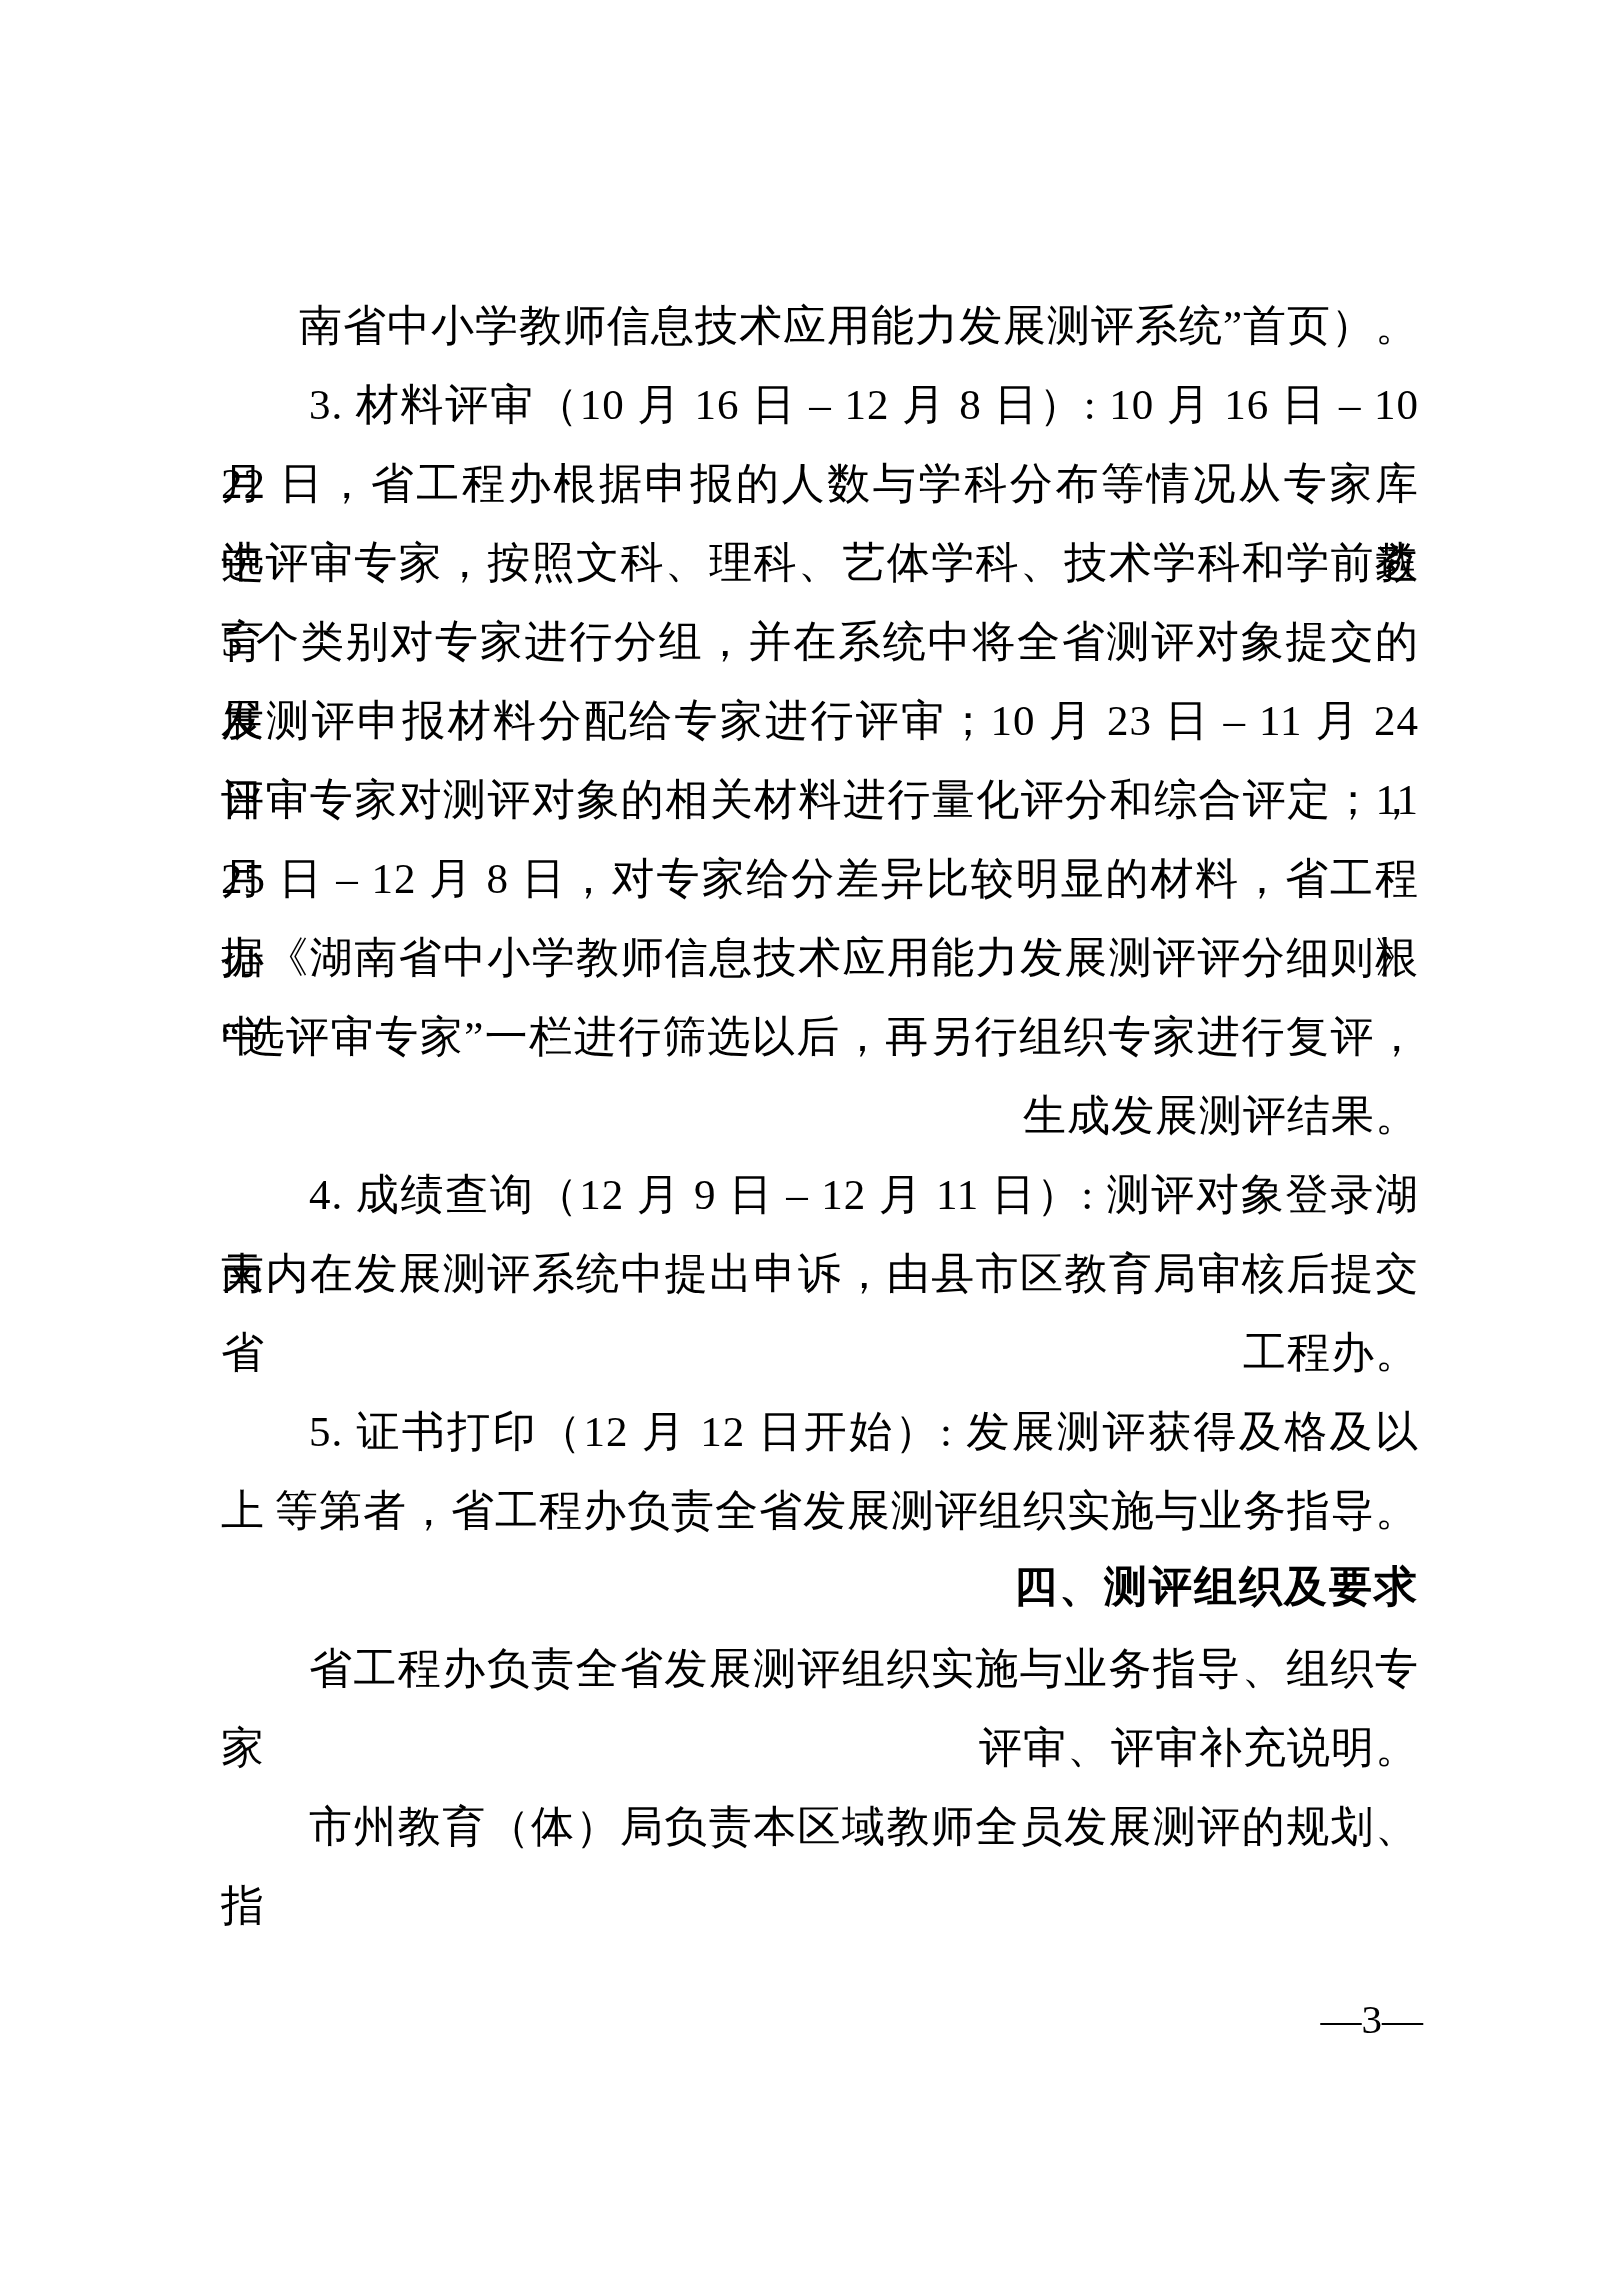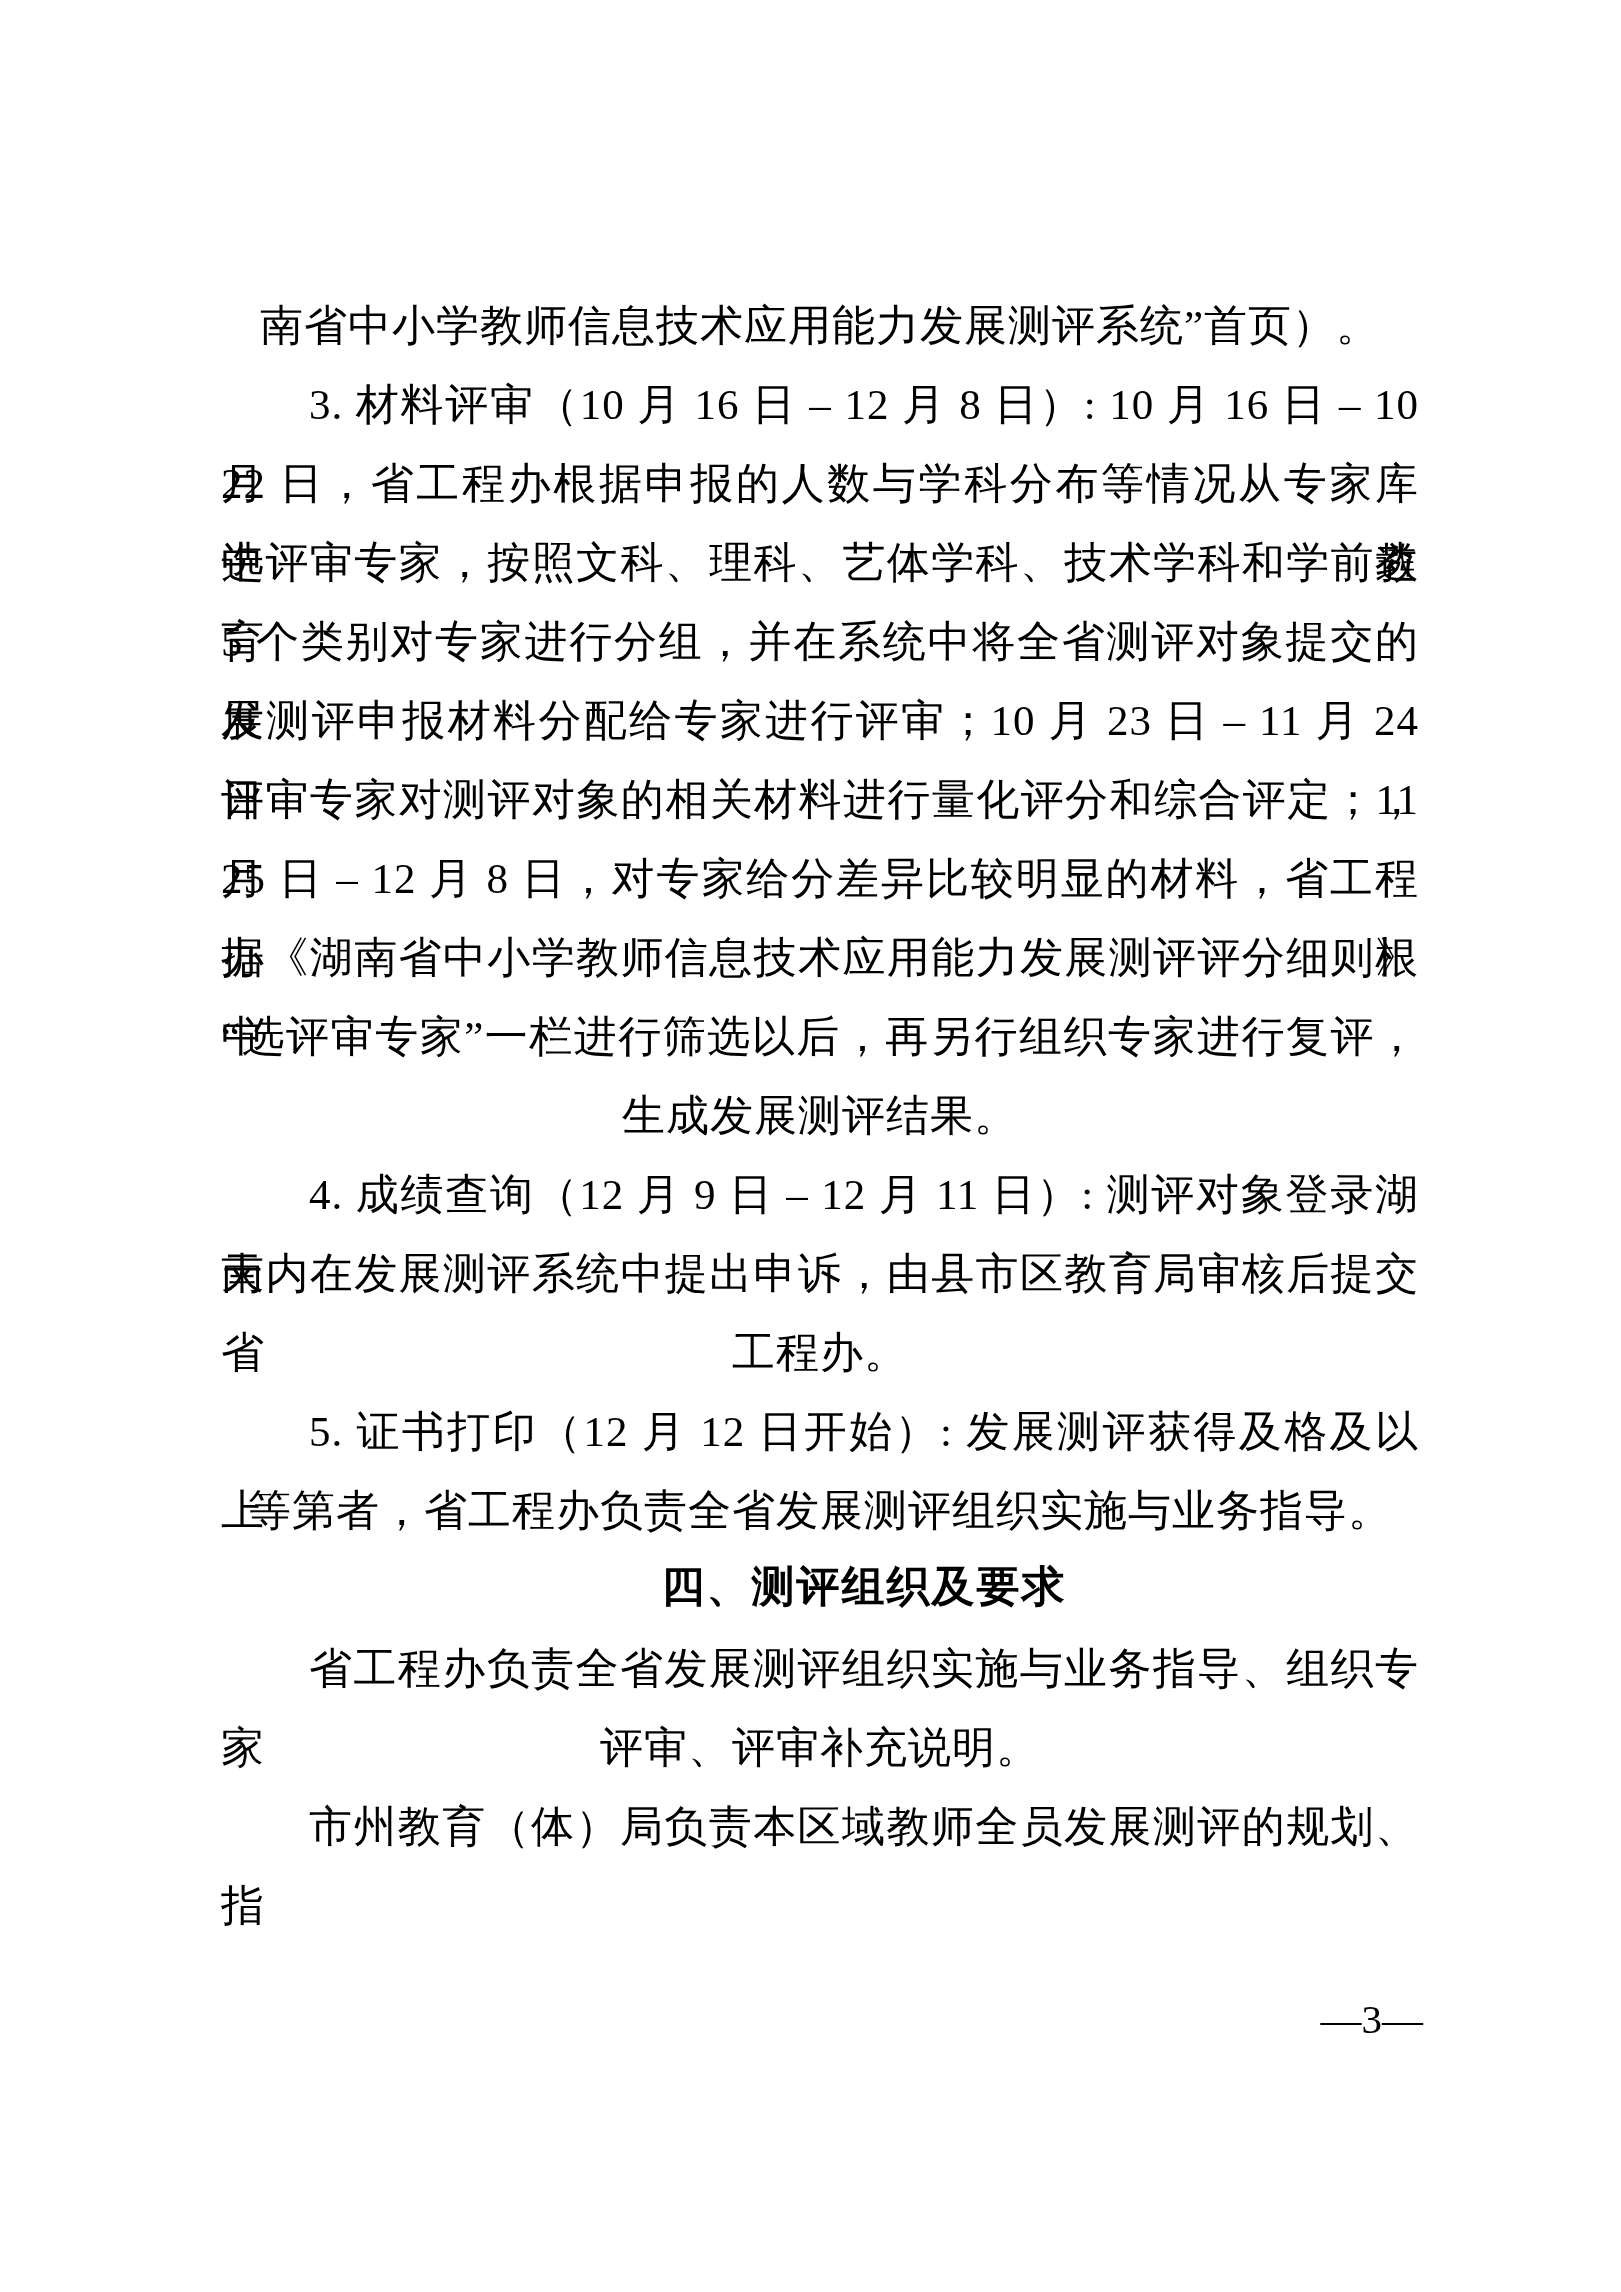--- a/index.html
+++ b/index.html
@@ -21,21 +21,21 @@
     left: 221px;
     top: 286px;
     width: 1198px;
   }
   .line {
     font-size: 43px;
     line-height: 79px;
     height: 79px;
     letter-spacing: 1px;
     white-space: nowrap;
-    text-align: center;
+    text-align: right;
   }
   .line.justify {
     white-space: normal;
     text-align: justify;
     text-align-last: justify;
     -moz-text-align-last: justify;
   }
   .line.indent {
     text-indent: 88px;
   }

